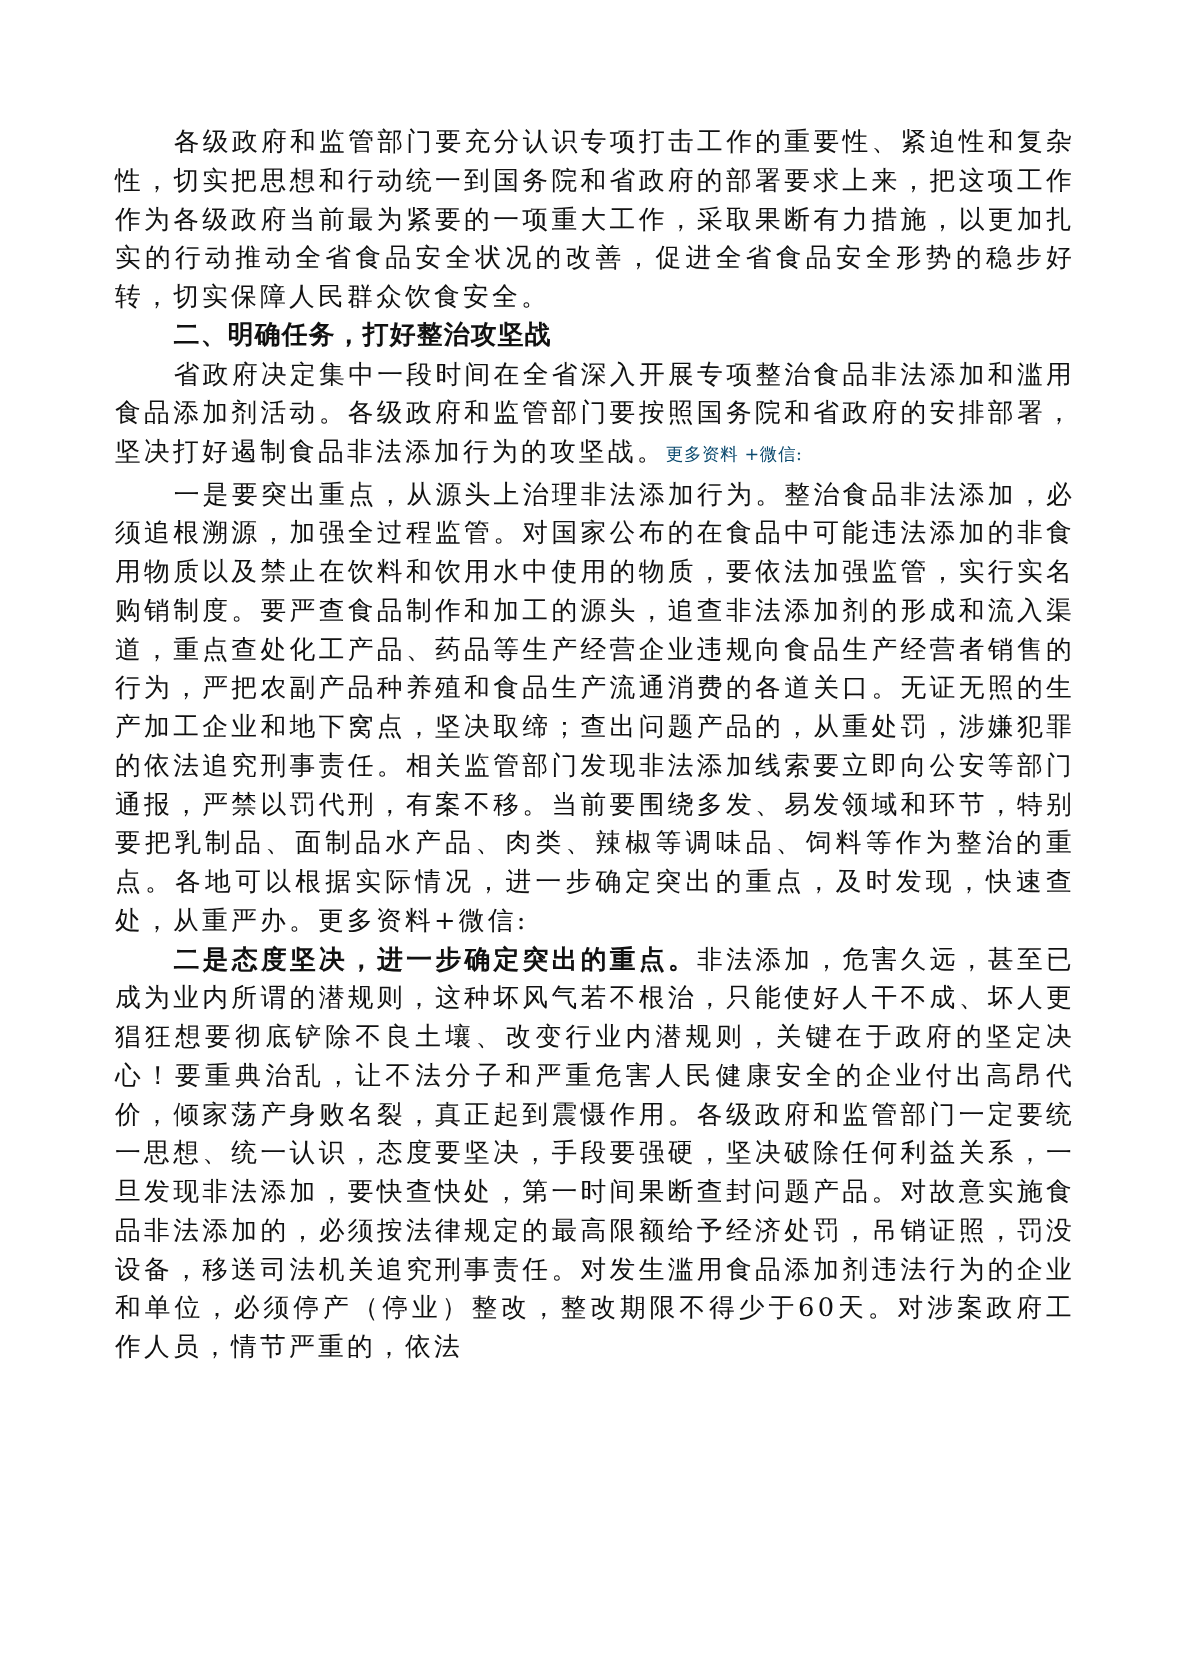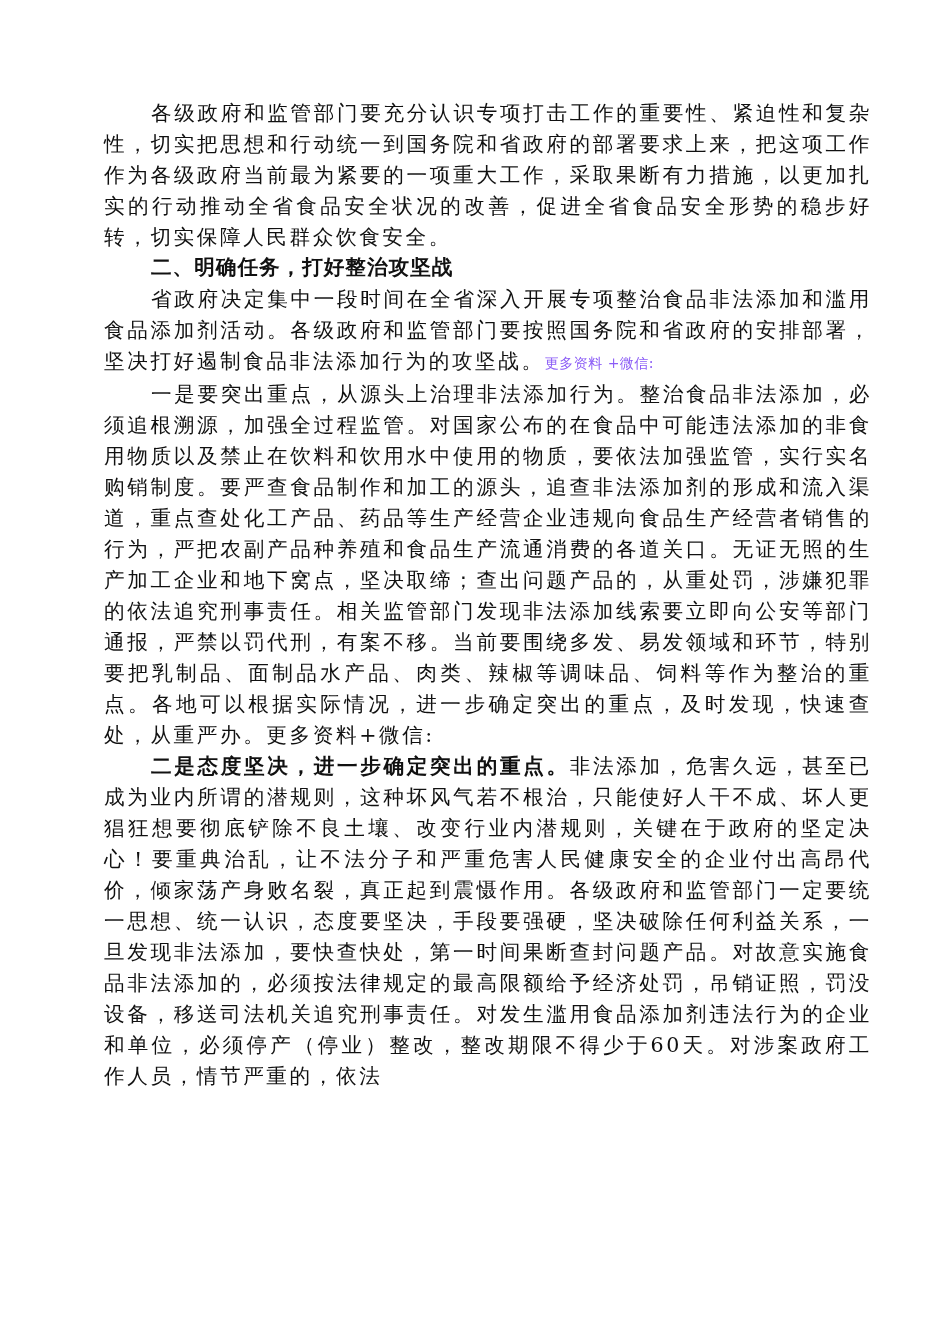--- a/index.html
+++ b/index.html
@@ -1,24 +1,24 @@
 <!DOCTYPE html>
 <html><head>
 <meta charset="utf-8">
 <style>
   html, body { margin: 0; padding: 0; background: #ffffff; }
   body { width: 950px; height: 1344px; position: relative; overflow: hidden;
          font-family: "DejaVu Serif", "Liberation Serif", serif; color: #111; }
-  .page { position: absolute; left: 104px; top: 98px; width: 768px; }
+  .page { position: absolute; left: 92px; top: 98px; width: 768px; }
   .p { margin: 0; font-size: 20.6px; line-height: 31px; letter-spacing: 2.6px;
        text-align: justify; text-indent: 47px; }
   .h { margin: 0; font-size: 20.6px; line-height: 31px; letter-spacing: 1px;
-       font-weight: bold; text-indent: 47px; font-family: Liberation Mono, monospace; }
+       font-weight: bold; text-indent: 47px; font-family: Liberation Serif, serif; }
   .b { font-weight: bold; }
-  .wm { color: #8b5cf6; font-size: 14px; letter-spacing: 0.5px; }
+  .wm { color: #0c4a6e; font-size: 14px; letter-spacing: 0.5px; }
 </style>
 </head>
 <body>
 
 <div class="page">
   <p class="p">
     <span>各级政府和监管部门要充分认识专项打击工作的重要性、紧迫性和复杂性，切实把思想和行动统一到国务院和省政府的部署要求上来，把这项工作作为各级政府当前最为紧要的一项重大工作，采取果断有力措施，以更加扎实的行动推动全省食品安全状况的改善，促进全省食品安全形势的稳步好转，切实保障人民群众饮食安全。</span>
   </p>
   <p class="h">
     <span>二、明确任务，打好整治攻坚战</span>

